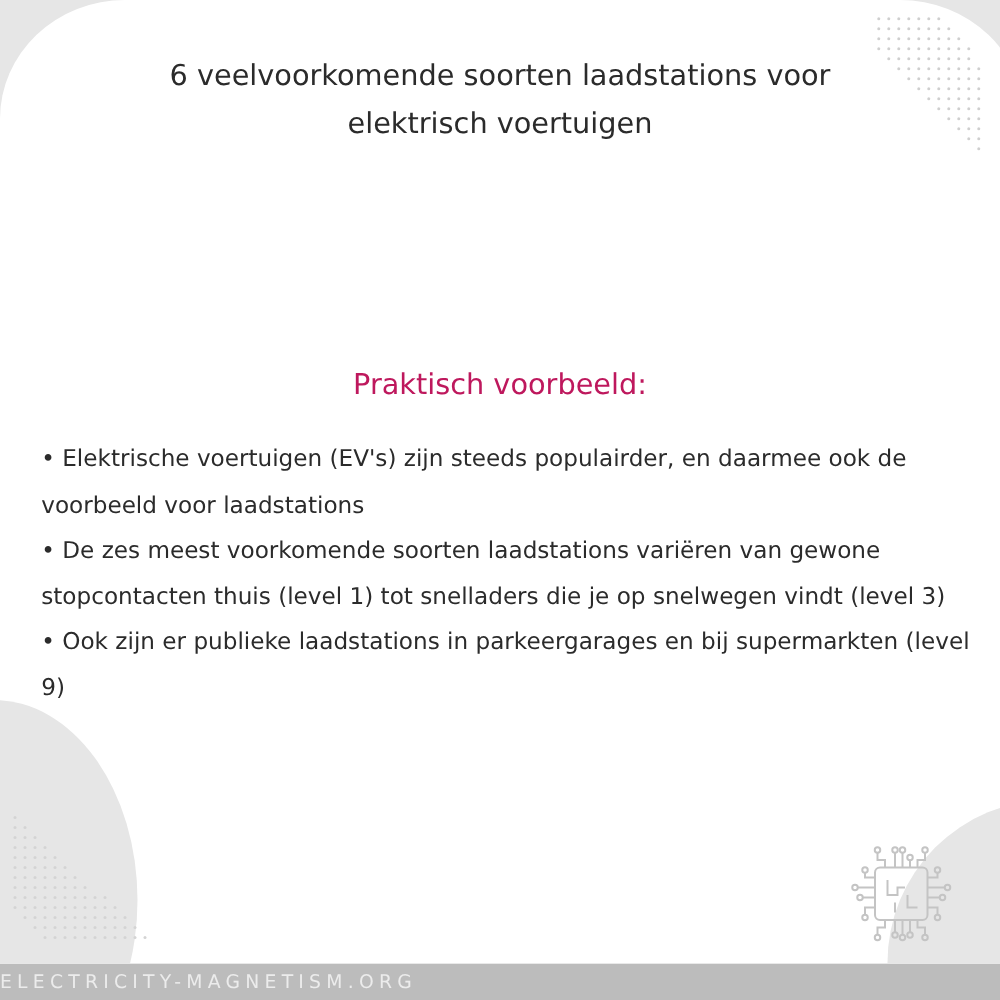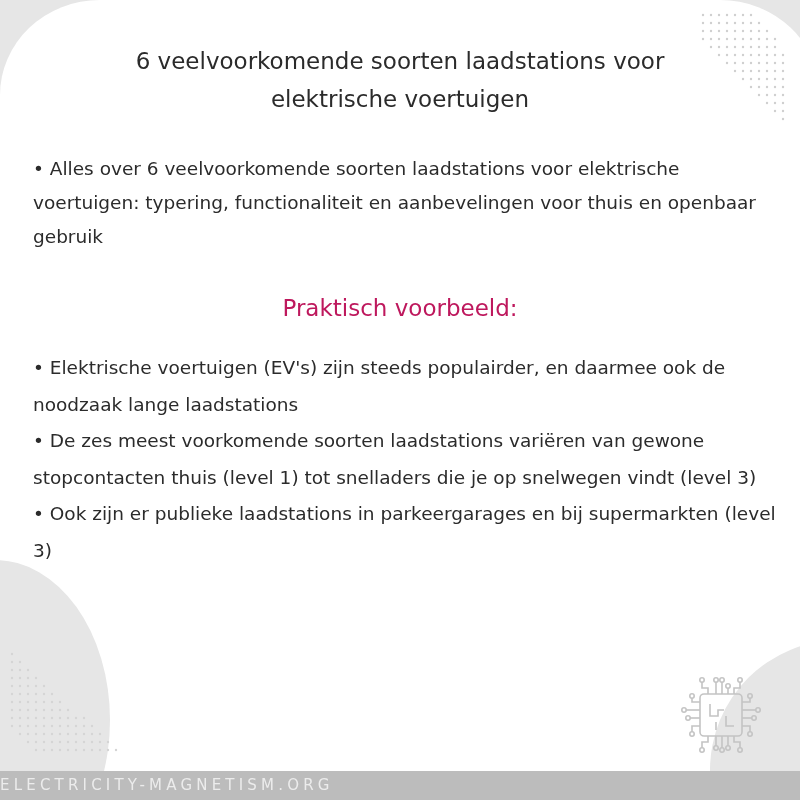--- a/index.html
+++ b/index.html
@@ -381,28 +381,27 @@
     <path d="M66 36 h14"></path>
       <circle cx="82" cy="36" r="2.2"></circle>
     <path d="M66 44 h10"></path>
       <circle cx="78" cy="44" r="2.2"></circle>
     <path d="M66 52 h8 v6"></path>
       <circle cx="74" cy="60" r="2.2"></circle>
   </svg>
 
   <div class="title">
     <div>6 veelvoorkomende soorten laadstations voor</div>
-    <div>elektrische voertuigen</div>
+    <div>elektrisch voertuigen</div>
   </div>
 
-  <p class="intro" style="margin:0;">• Alles over 6 veelvoorkomende soorten laadstations voor elektrische voertuigen: typering, functionaliteit en aanbevelingen voor thuis en openbaar gebruik</p>
 
   <div class="section-heading">Praktisch voorbeeld:</div>
 
   <div class="bullets">
-    <p class="item">• Elektrische voertuigen (EV's) zijn steeds populairder, en daarmee ook de noodzaak lange laadstations</p>
+    <p class="item">• Elektrische voertuigen (EV's) zijn steeds populairder, en daarmee ook de voorbeeld voor laadstations</p>
     <p class="item">• De zes meest voorkomende soorten laadstations variëren van gewone stopcontacten thuis (level 1) tot snelladers die je op snelwegen vindt (level 3)</p>
-    <p class="item">• Ook zijn er publieke laadstations in parkeergarages en bij supermarkten (level 3)</p>
+    <p class="item">• Ook zijn er publieke laadstations in parkeergarages en bij supermarkten (level 9)</p>
   </div>
 </div>
 
 <div class="footer-band"></div>
 <div class="footer-text">ELECTRICITY-MAGNETISM.ORG</div>
 
 </body></html>

